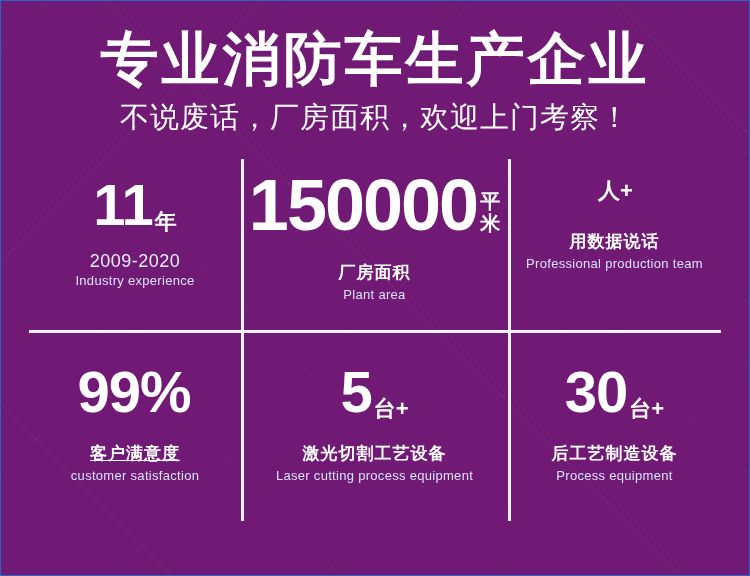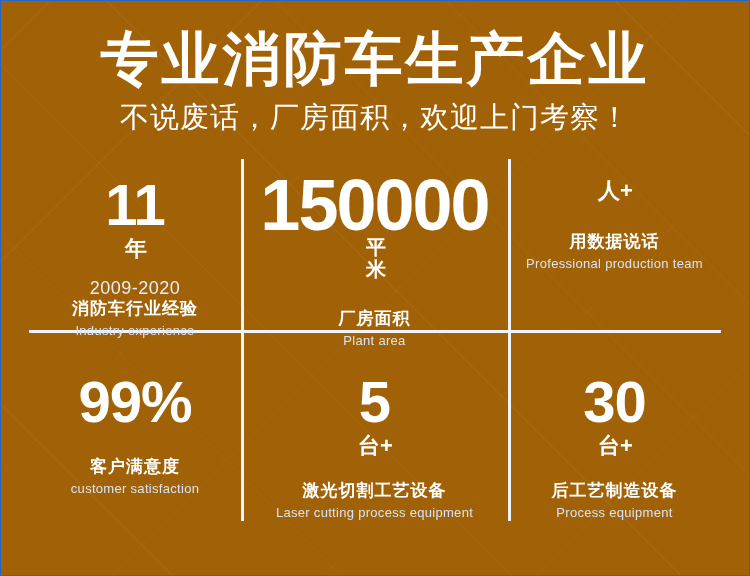--- a/index.html
+++ b/index.html
@@ -12,21 +12,21 @@
     overflow: hidden;
     font-family: "Liberation Sans", "DejaVu Sans", sans-serif;
     background: #2a72dd;
   }
 
   #banner {
     position: relative;
     width: 750px;
     height: 576px;
     box-sizing: border-box;
-    background: #a16207;
+    background: #701a75;
     border: 1px solid #2367c9;
     overflow: hidden;
   }
 
   
   #watermark {
     position: absolute;
     inset: 0;
     pointer-events: none;
     background-image:
@@ -111,26 +111,25 @@
     justify-content: flex-start;
     box-sizing: border-box;
   }
   .col-1 { width: 212px; }
   .col-2 { width: 267px; }
   .col-3 { width: 213px; }
 
   
   .stat-number-line {
     display: flex;
-    align-items: center;
+    align-items: flex-end;
     justify-content: center;
     color: #ffffff;
     font-weight: 700;
     line-height: 1;
-    flex-direction: column;
   }
   .stat-number {
     font-size: 58px;
     letter-spacing: -1px;
     line-height: 58px;
   }
   .stat-number.big {
     font-size: 72px;
     letter-spacing: -2px;
   }
@@ -206,21 +205,20 @@
       <div class="grid-rows">
 
         <div class="grid-row row-top">
 
           <div class="stat-cell col-1 has-sub">
             <div class="stat-number-line">
               <span class="stat-number">11</span>
               <span class="stat-unit">年</span>
             </div>
             <div class="stat-sub">2009-2020</div>
-            <div class="stat-label-cn">消防车行业经验</div>
             <div class="stat-label-en">Industry experience</div>
           </div>
 
           <div class="stat-cell col-2">
             <div class="stat-number-line">
               <span class="stat-number big">150000</span>
               <span class="stat-unit stacked">
                 <span>平</span>
                 <span>米</span>
               </span>
@@ -239,21 +237,21 @@
 
         </div>
 
         <div class="grid-row row-bottom">
 
           <div class="stat-cell col-1">
             <div class="stat-number-line">
               <span class="stat-number">99%</span>
               <span class="stat-unit"></span>
             </div>
-            <div class="stat-label-cn" style="margin-top:22px;">客户满意度</div>
+            <div class="stat-label-cn" style="margin-top:22px;text-decoration:underline;">客户满意度</div>
             <div class="stat-label-en">customer satisfaction</div>
           </div>
 
           <div class="stat-cell col-2">
             <div class="stat-number-line">
               <span class="stat-number">5</span>
               <span class="stat-unit">台+</span>
             </div>
             <div class="stat-label-cn" style="margin-top:22px;">激光切割工艺设备</div>
             <div class="stat-label-en">Laser cutting process equipment</div>

